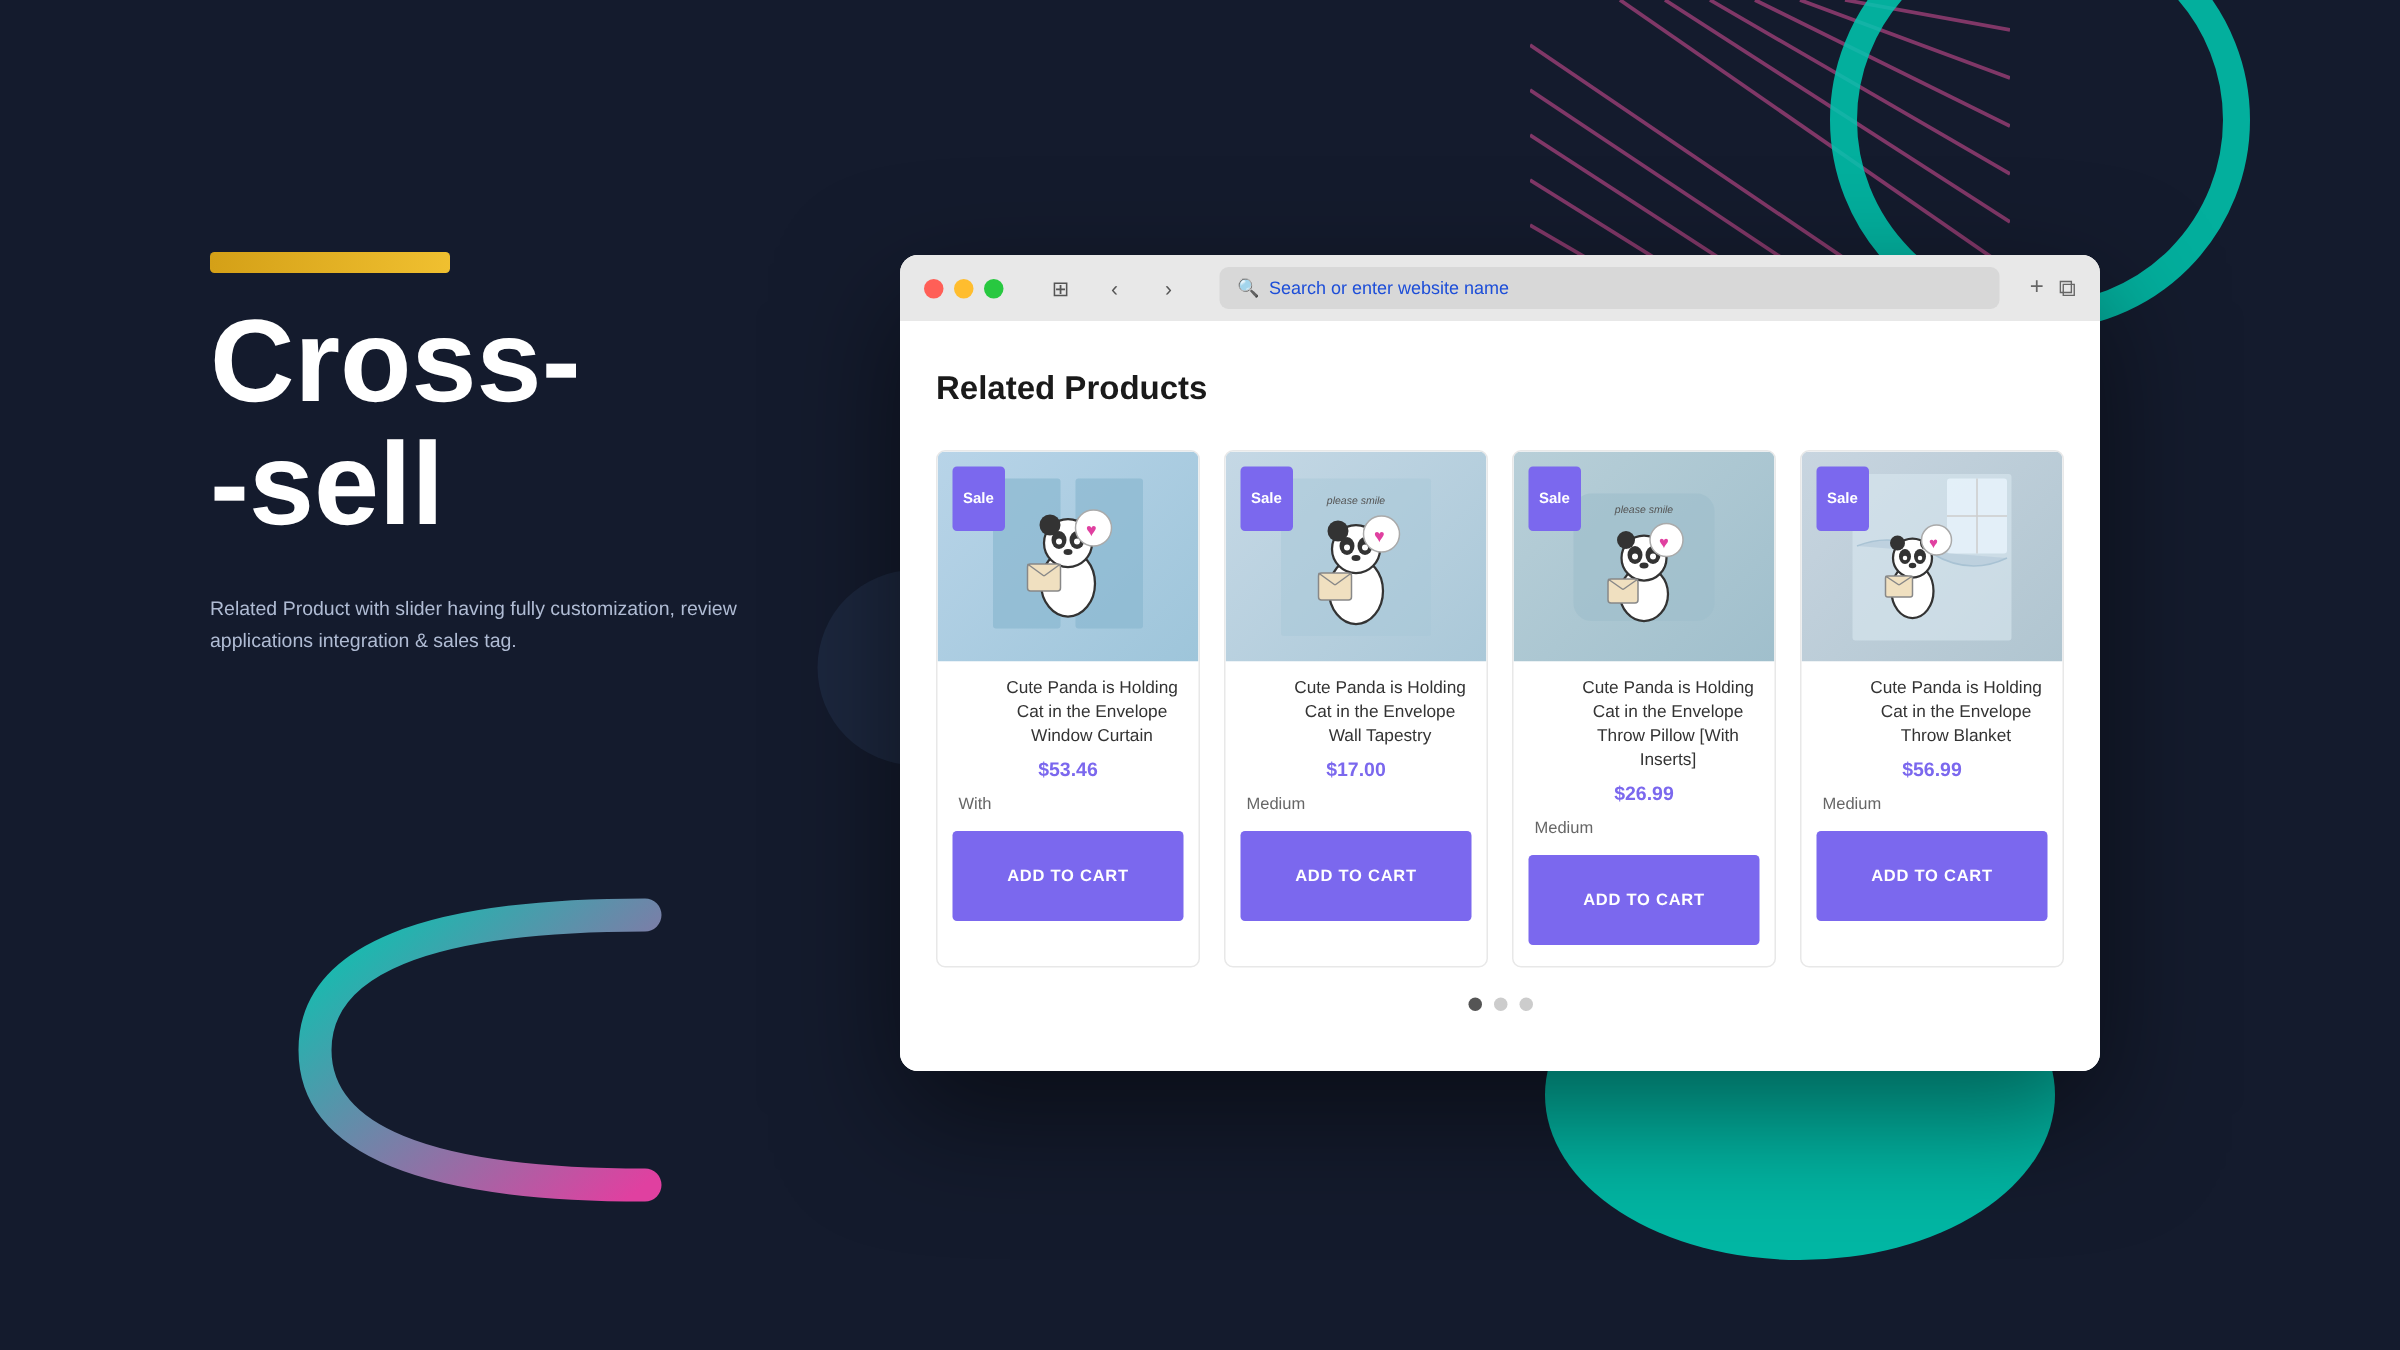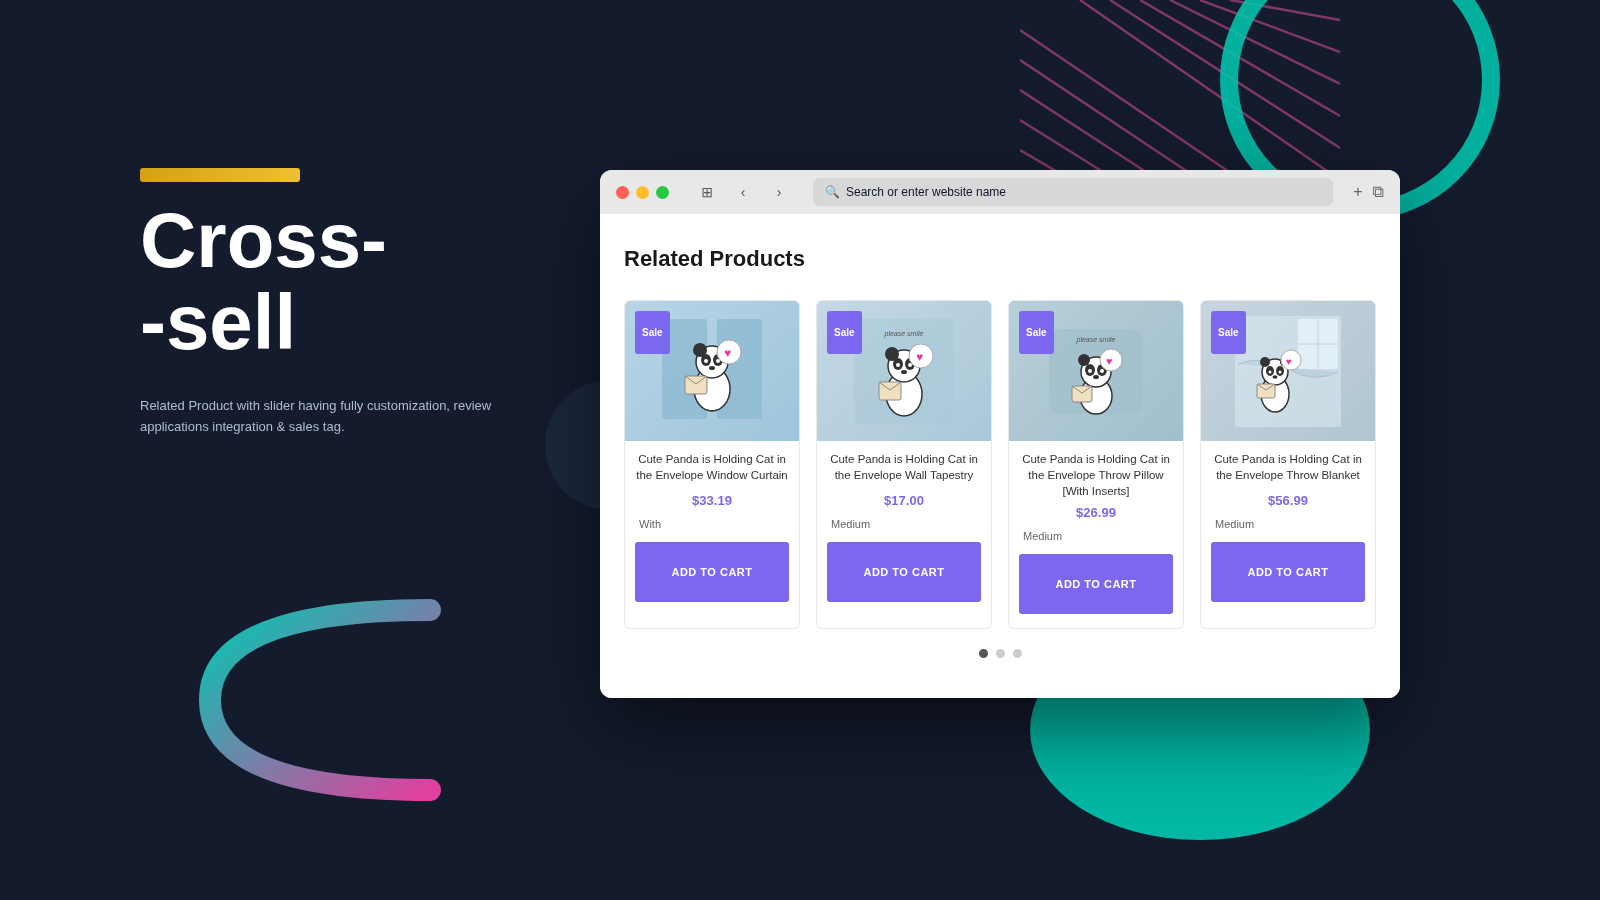--- a/index.html
+++ b/index.html
@@ -151,21 +151,21 @@
       border-radius: 6px;
       display: flex;
       align-items: center;
       padding: 0 12px;
       gap: 6px;
       margin: 0 8px;
     }
 
     .address-text {
       font-size: 12px;
-      color: #0f172a;
+      color: #1d4ed8;
     }
 
     .browser-actions {
       display: flex;
       gap: 10px;
       align-items: center;
     }
 
     .browser-action-btn {
       font-size: 16px;
@@ -247,20 +247,21 @@
       padding: 10px 10px 14px;
     }
 
     .product-name {
       font-size: 11.5px;
       color: #333;
       text-align: center;
       margin-bottom: 6px;
       line-height: 1.4;
       min-height: 36px;
+      margin-left: 32px;
     }
 
     .product-price {
       text-align: center;
       color: #7b68ee;
       font-size: 13px;
       font-weight: 600;
       margin-bottom: 10px;
     }
 
@@ -414,21 +415,21 @@
               <line x1="28" y1="62" x2="39" y2="70" stroke="#888" stroke-width="1"></line>
               <line x1="50" y1="62" x2="39" y2="70" stroke="#888" stroke-width="1"></line>
 
               <circle cx="72" cy="38" r="12" fill="white" stroke="#aaa" stroke-width="1"></circle>
               <text x="67" y="43" font-size="12" fill="#e040a0">♥</text>
             </svg>
           </div>
         </div>
         <div class="product-info">
           <div class="product-name">Cute Panda is Holding Cat in the Envelope Window Curtain</div>
-          <div class="product-price">$33.19</div>
+          <div class="product-price">$53.46</div>
           <div class="product-variant">With</div>
           <button class="add-to-cart-btn">ADD TO CART</button>
         </div>
       </div>
 
       <div class="product-card">
         <span class="sale-badge">Sale</span>
         <div class="product-image-container">
           <div class="product-image-placeholder product-img-2">
             <svg width="110" height="115" viewBox="0 0 110 115" xmlns="http://www.w3.org/2000/svg">

